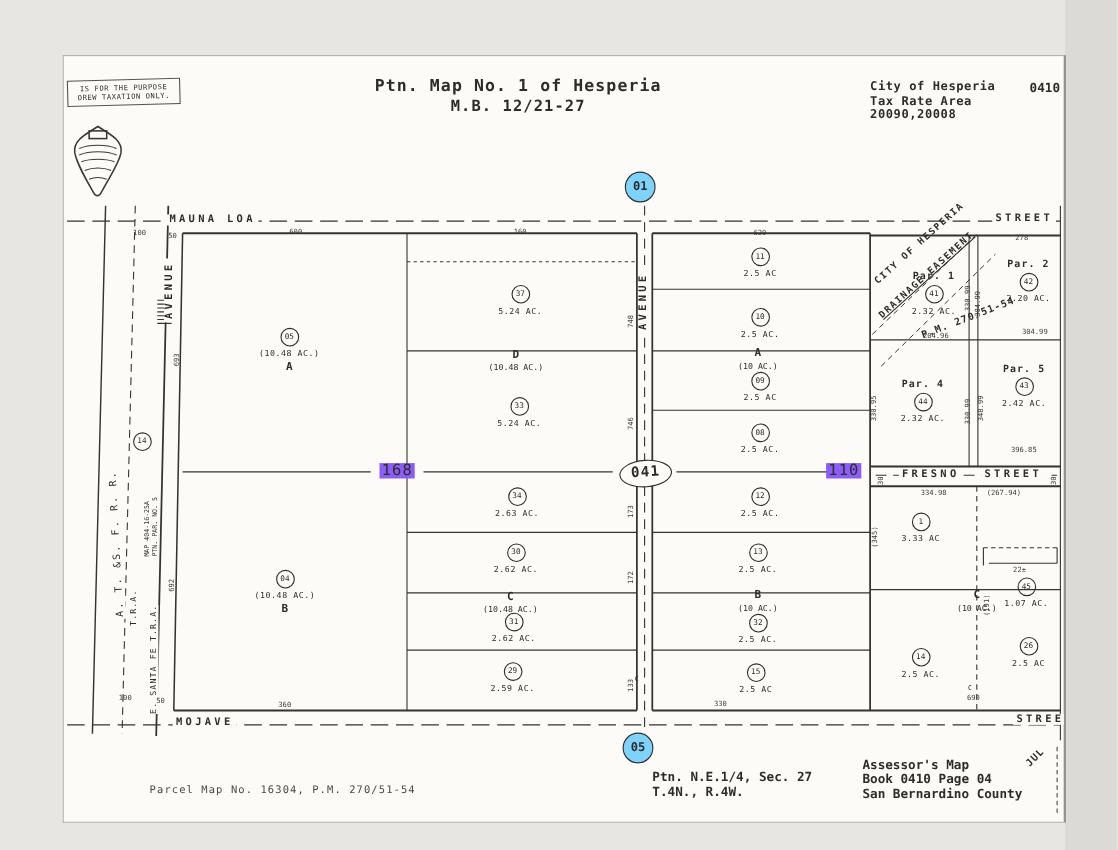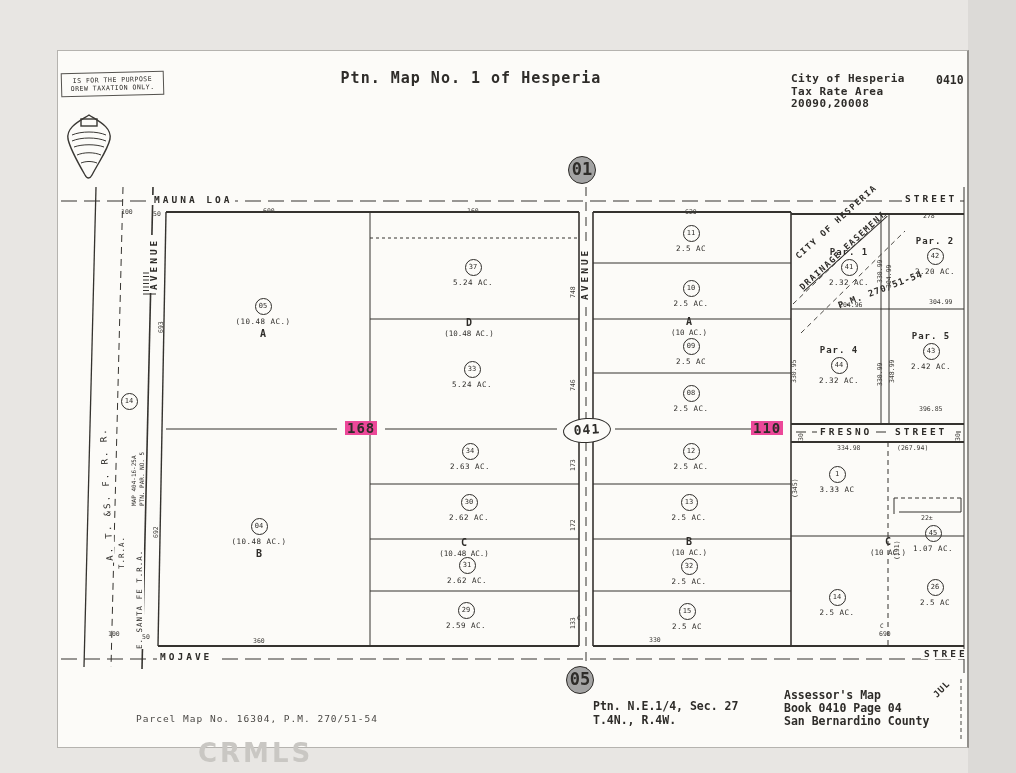--- a/index.html
+++ b/index.html
@@ -14,34 +14,34 @@
   #stamp{position:absolute;left:3px;top:21px;width:97px;border:1px solid #55534f;padding:3px 2px;
          transform:rotate(-1.5deg);font-size:6.5px;line-height:8px;letter-spacing:.5px;text-align:center;z-index:3;}
   #title{position:absolute;left:243px;top:18px;width:340px;text-align:center;z-index:3;}
   #title .t1{font-size:15px;letter-spacing:1px;font-weight:bold;}
   #title .t2{font-size:14px;letter-spacing:1px;font-weight:bold;margin-top:2px;}
   #agency{position:absolute;left:733px;top:22px;font-size:11px;line-height:12.5px;font-weight:bold;letter-spacing:.5px;z-index:3;}
   #book-code{position:absolute;left:878px;top:22px;font-size:11.5px;font-weight:bold;z-index:3;}
   #seal{position:absolute;left:5px;top:62px;z-index:3;}
   
   .bigcircle{position:absolute;width:26px;height:26px;border:1.4px solid #2e2c29;border-radius:50%;
-             font-size:17px;line-height:25px;text-align:center;font-weight:bold;background:#a3a3a3;z-index:3;}
+             font-size:11px;line-height:25px;text-align:center;font-weight:bold;background:#7dd3fc;z-index:3;}
   #oval{position:absolute;left:505px;top:367px;width:46px;height:23px;border:1.7px solid #2e2c29;border-radius:50%;
         font-size:13px;line-height:22px;text-align:center;font-weight:bold;letter-spacing:1px;
         background:#fcfbf8;transform:rotate(-4deg);z-index:3;}
   
   .ml{position:absolute;font-size:9px;line-height:1;letter-spacing:1px;white-space:nowrap;z-index:2;}
   .street{font-size:9.5px;font-weight:bold;letter-spacing:3px;background:#fcfbf8;padding:0 3px;}
   .rr{font-size:9px;letter-spacing:2px;background:#fcfbf8;padding:0 2px;}
   .tiny{font-size:6px;letter-spacing:0;}
   .tiny2{font-size:7.5px;letter-spacing:1px;background:#fcfbf8;}
   .diag{font-size:8.5px;letter-spacing:1.5px;font-weight:bold;}
   .underline{text-decoration:underline;}
   .diag2{font-size:9px;letter-spacing:1px;font-weight:bold;}
-  .ref{font-size:14px;letter-spacing:1px;background:#ec4899;padding:0 2px;font-weight:bold;}
+  .ref{font-size:14px;letter-spacing:1px;background:#8b5cf6;padding:0 2px;font-weight:normal;}
   .rot{transform-origin:0 0;}
   .dim{position:absolute;font-size:6.5px;line-height:1;color:#3c3a36;white-space:nowrap;z-index:2;}
   .parcel{position:absolute;display:flex;flex-direction:column;align-items:center;width:64px;
           margin-left:-32px;text-align:center;z-index:2;}
   .pnum{width:15px;height:15px;border:1px solid #2e2c29;border-radius:50%;font-size:7px;line-height:14px;}
   .pac{font-size:7.5px;margin-top:2px;letter-spacing:.5px;}
   .ppar{font-size:9px;margin-bottom:2px;letter-spacing:1px;font-weight:bold;}
   .psub{font-size:10px;margin-top:2px;font-weight:bold;}
   .sec{position:absolute;width:70px;margin-left:-35px;text-align:center;z-index:2;}
   .sletter{font-size:10px;font-weight:bold;line-height:10px;}
@@ -62,20 +62,21 @@
 
   <div id="paper">
 
     <div id="stamp">
       <div>IS FOR THE PURPOSE</div>
       <div>OREW TAXATION ONLY.</div>
     </div>
 
     <div id="title">
       <div class="t1">Ptn. Map No. 1 of Hesperia</div>
+      <div class="t2">M.B. 12/21-27</div>
     </div>
 
     <div id="agency">
       <div>City of Hesperia</div>
       <div>Tax Rate Area</div>
       <div>20090,20008</div>
     </div>
 
     <div id="book-code">0410</div>
 
@@ -350,14 +351,13 @@
       <div>Ptn. N.E.1/4, Sec. 27</div>
       <div>T.4N., R.4W.</div>
     </div>
     <div id="assessor-note">
       <div>Assessor's Map</div>
       <div>Book 0410 Page 04</div>
       <div>San Bernardino County</div>
     </div>
   </div>
 
-  <div id="watermark">CRMLS</div>
 </div>
 
 </body></html>

